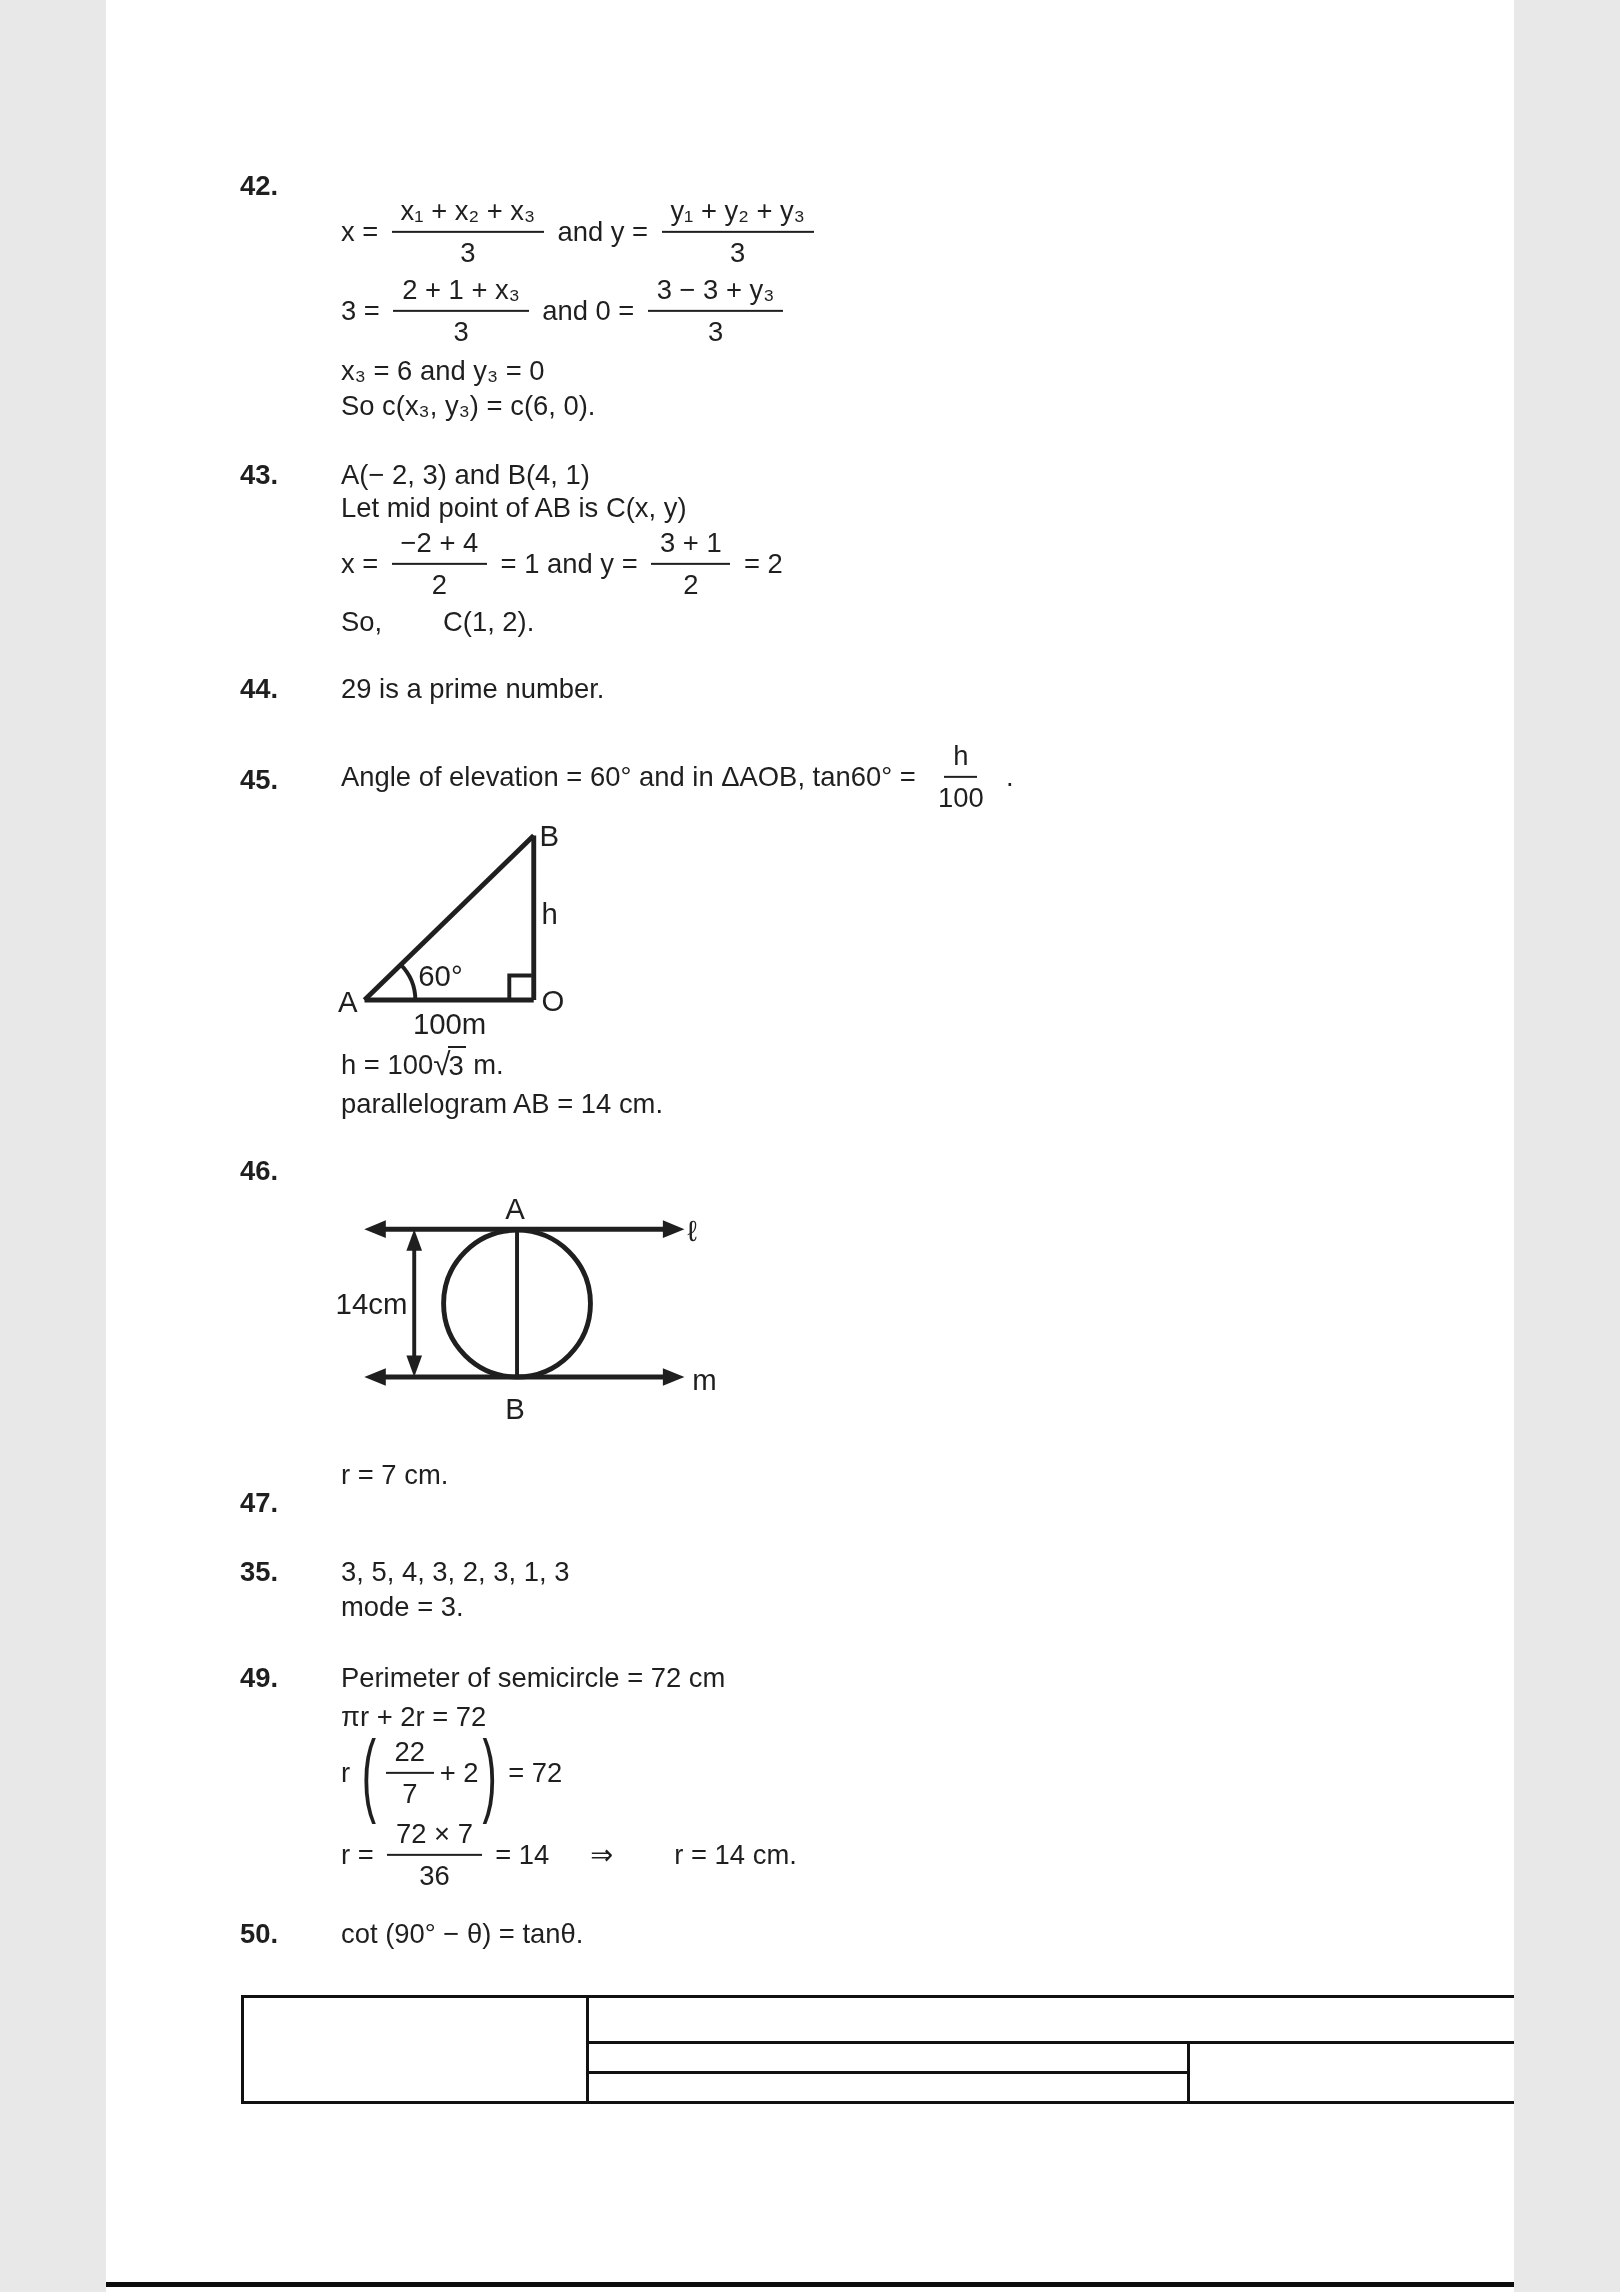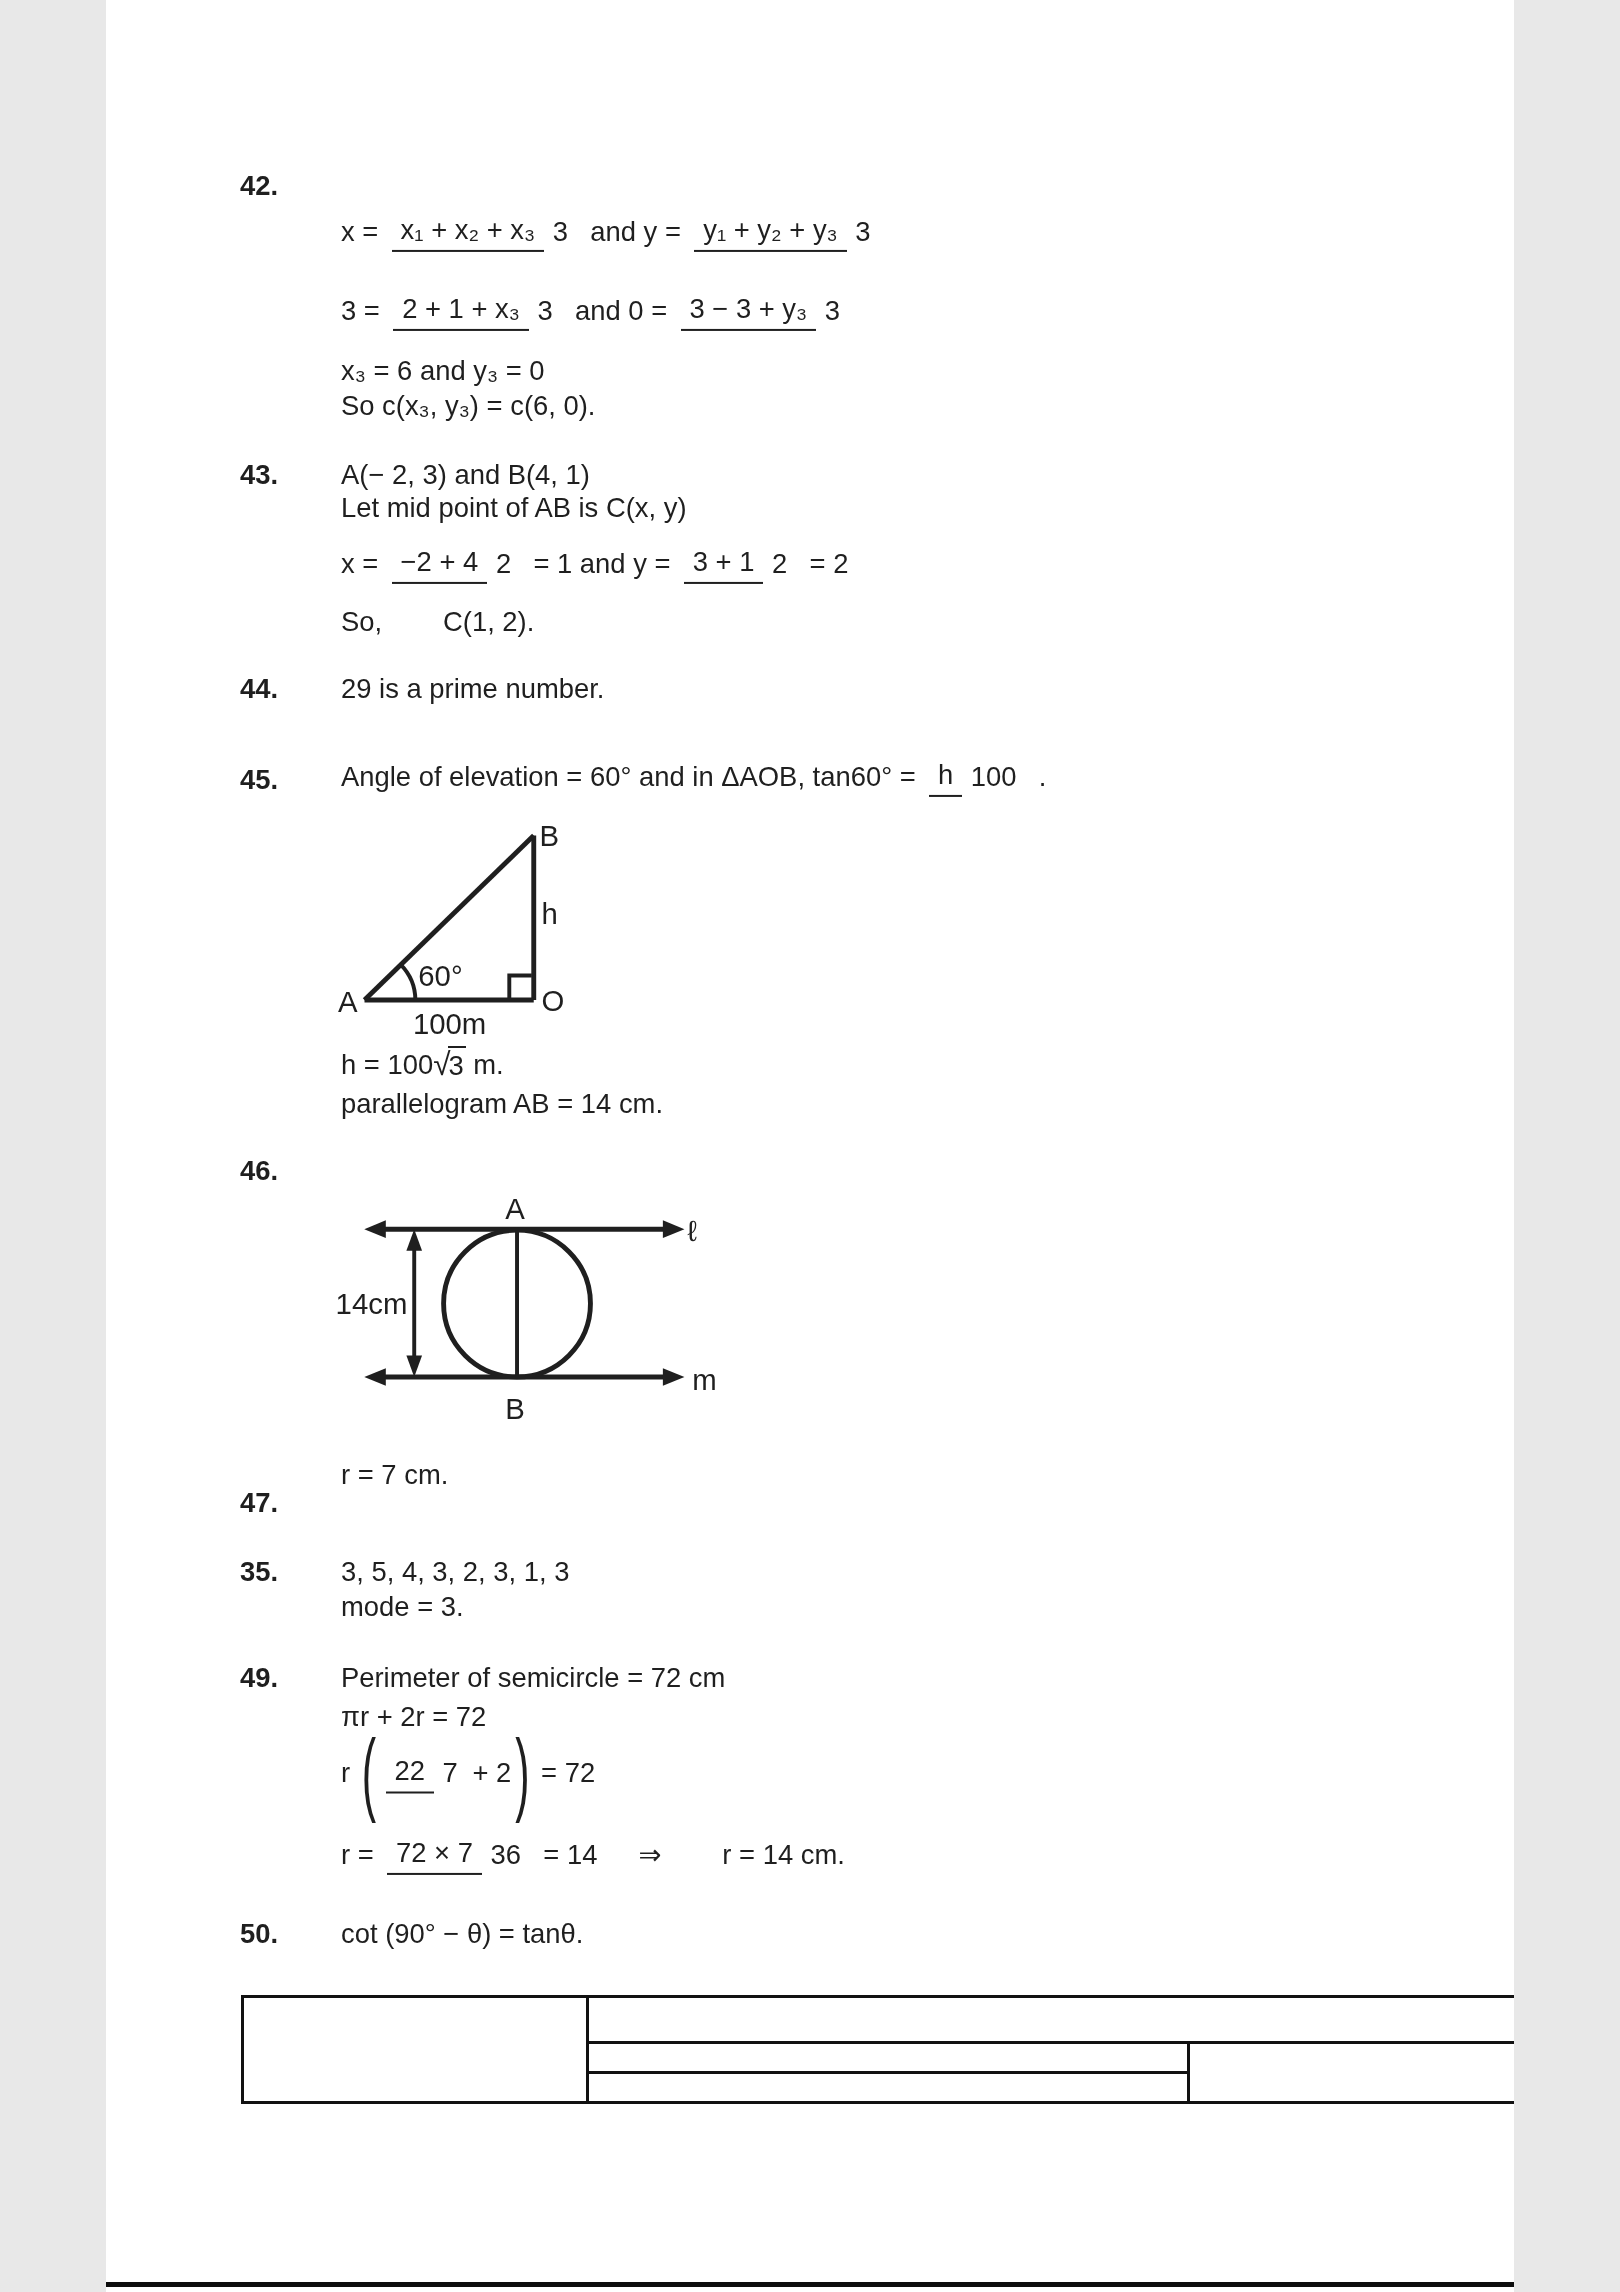--- a/index.html
+++ b/index.html
@@ -7,21 +7,21 @@
     position:relative; width:1408px; height:2293px; margin:0 auto;
     background:#ffffff; overflow:hidden;
     font-family:"Liberation Sans","DejaVu Sans",sans-serif;
     color:#1f1f1f; font-size:27.4px; line-height:1.25;
   }
   .abs { position:absolute; }
   .line { white-space:pre; }
   .qnum { font-weight:bold; white-space:pre; }
   .eq { display:flex; align-items:center; white-space:pre; }
   .vc { transform:translateY(-50%); }
-  .frac { display:inline-flex; flex-direction:row; margin:0 5.9px; }
+  .frac { display:inline-flex; flex-direction:column; align-items:center; margin:0 5.9px; }
   .frac .num { padding:1px 8.8px 2.9px; border-bottom:2.9px solid #1f1f1f; }
   .frac .den { padding:2.9px 8.8px 1px; }
   .sup { font-size:0.58em; position:relative; top:-0.62em; }
   .radval { border-top:2.9px solid #1f1f1f; padding:1px 2px 0 0; }
   .radsym { font-size:1.15em; margin-right:-2px; }
   .bigp {
     display:inline-block; font-size:43px; font-weight:300;
     transform:scaleY(2.15); transform-origin:center; padding:0 3.9px; line-height:1;
   }
   .gap-arrow { margin-left:41px; }

